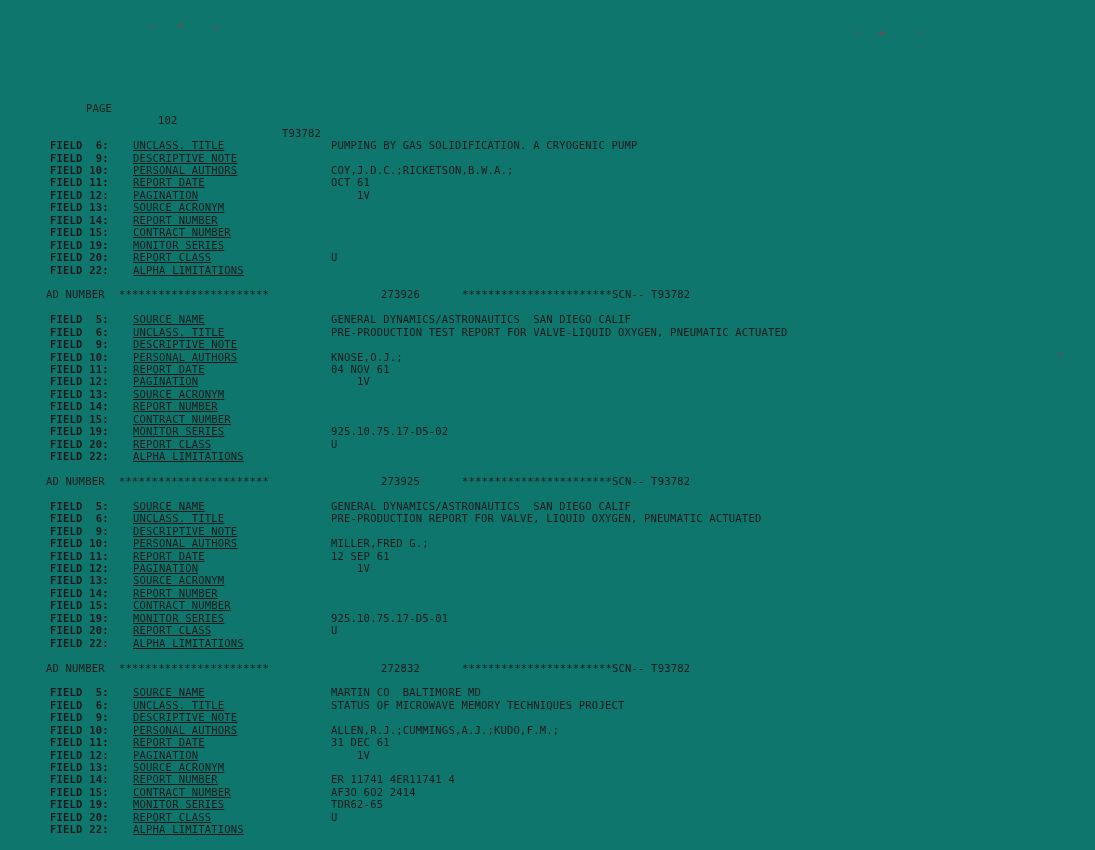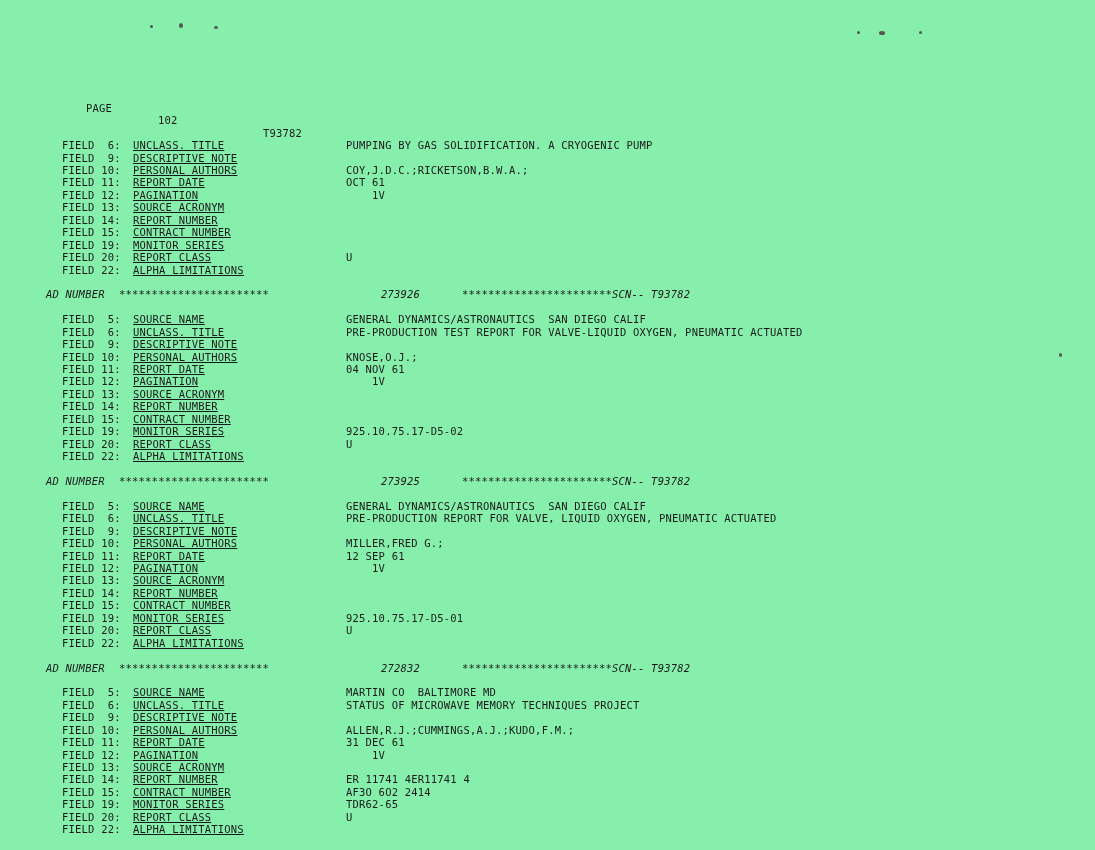--- a/index.html
+++ b/index.html
@@ -11,50 +11,50 @@
     width: 1095px;
     height: 850px;
     overflow: hidden;
     font-family: "DejaVu Sans Mono", "Liberation Mono", monospace;
     color: #1a1a1a;
   }
   .page {
     position: relative;
     width: 1095px;
     height: 850px;
-    background: #86efac;
+    background: #0f766e;
   }
   .specks { position: absolute; top: 0; left: 0; width: 100%; height: 60px; }
   .speck {
     position: absolute;
     background: #555;
     border-radius: 50%;
   }
   .doc {
     position: absolute;
     top: 52px;
     left: 46px;
     width: 1000px;
     font-size: 10.5px;
     line-height: 12.45px;
     letter-spacing: 0.2px;
     white-space: pre;
   }
   .hdr-line { position: relative; height: 12.45px; }
   .hdr-page-label { position: absolute; left: 40px; }
   .hdr-page-num { position: absolute; left: 112px; }
-  .hdr-code { position: absolute; left: 217px; }
+  .hdr-code { position: absolute; left: 236px; }
 
   .rec { margin: 0; }
   .row { position: relative; height: 12.45px; }
-  .fld { position: absolute; left: 16px; }
+  .fld { position: absolute; left: 4px; font-weight: bold; }
   .lbl { position: absolute; left: 87px; text-decoration: underline; }
-  .val { position: absolute; left: 300px; white-space: pre; }
+  .val { position: absolute; left: 285px; white-space: pre; }
 
-  .sep { position: relative; height: 12.45px; font-style: italic; }
+  .sep { position: relative; height: 12.45px; }
   .sep-ad { position: absolute; left: 0; }
   .sep-stars1 { position: absolute; left: 73px; }
   .sep-num { position: absolute; left: 306px; margin-left: 29px; }
   .sep-stars2 { position: absolute; left: 416px; }
 
   .gap { height: 12.45px; }
   .gap-half { height: 12.45px; }
 </style>
 </head>
 <body>

